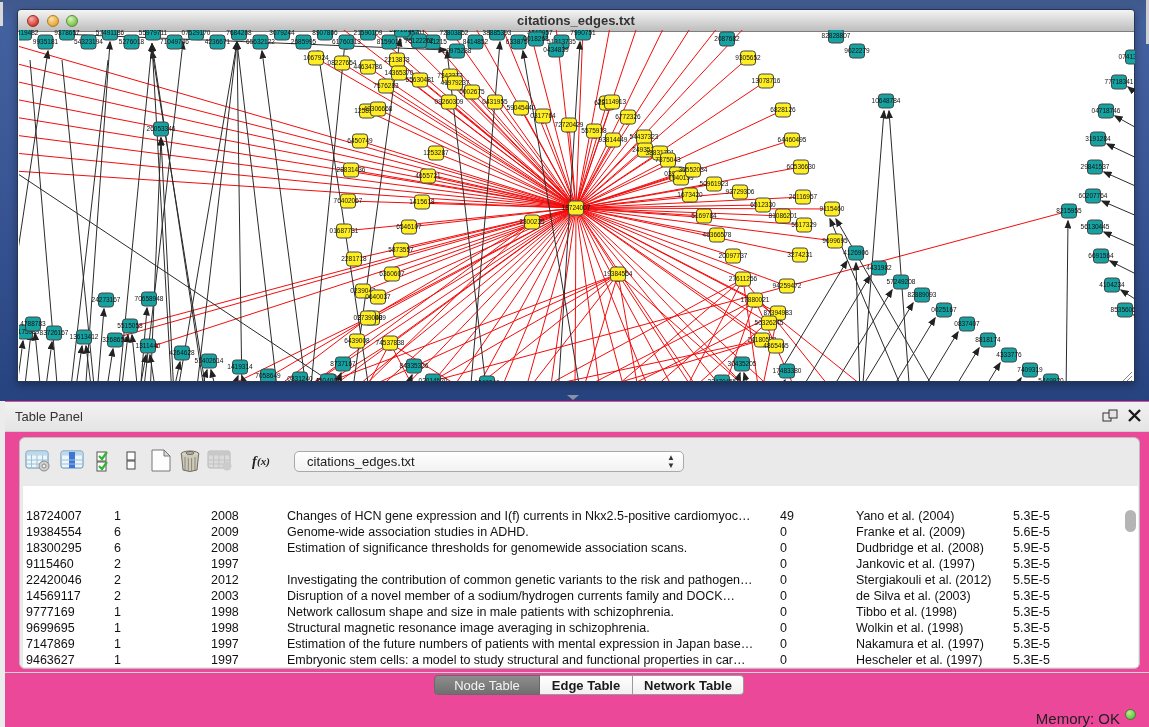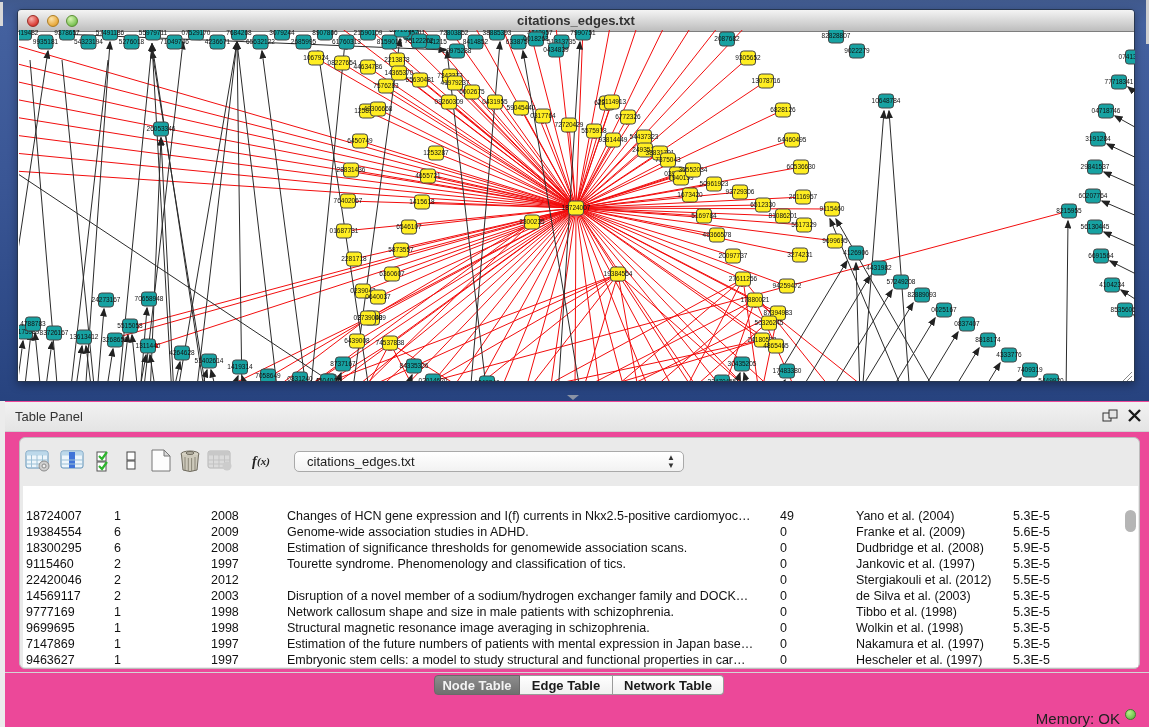--- a/index.html
+++ b/index.html
@@ -19,21 +19,21 @@
 #tbl{position:absolute;left:3px;top:48px;width:1115px;height:181px;background:#fff;overflow:hidden}
 #thead{position:absolute;left:0;top:0;height:22px;width:1115px;background:#fff}
 #thead div{position:absolute;top:0;height:21px;background:#bfdee9;border:1px solid #98b4be;border-left:none;text-align:center;font-size:12.5px;color:#111;line-height:21px}
 .tr{position:absolute;left:0;width:1115px;height:16px;font-size:12.5px;color:#111;white-space:nowrap}
 .tr div{position:absolute;top:0;height:16px;line-height:16px;overflow:hidden}
 .c0{left:3px;width:80px}.c1{left:91px;width:90px}.c2{left:188px;width:70px}.c3{left:264px;width:485px}.c4{left:757px;width:68px}.c5{left:833px;width:150px}.c6{left:990px;width:95px}
 #sb{position:absolute;right:2px;top:24px;width:11px;height:155px}
 #sbt{position:absolute;left:0;top:0;width:11px;height:22px;border-radius:6px;background:#b5b5b5}
 #tabs{position:absolute;left:429px;top:274px;height:20px;font-size:13px;font-weight:bold}
 .tab{float:left;height:20px;line-height:20px;text-align:center;border:1px solid #9a9a9a;background:linear-gradient(180deg,#fff,#f0f0f0);color:#1a1a1a}
-#tab1{width:86px;border-radius:4px 0 0 4px;background:linear-gradient(180deg,#8d8d8d,#6f6f6f);color:#f4f4f4;border-color:#6a6a6a;font-weight:bold}
+#tab1{width:106px;border-radius:4px 0 0 4px;background:linear-gradient(180deg,#8d8d8d,#6f6f6f);color:#f4f4f4;border-color:#6a6a6a;font-weight:normal}
 #tab2{width:93px;border-left:none}
 #tab3{width:111px;border-left:none;border-radius:0 4px 4px 0}
 #status{position:absolute;right:34px;top:309px;font-size:15px;color:#222}
 #memdot{position:absolute;right:18px;top:308px;width:11px;height:11px;border-radius:50%;background:radial-gradient(circle at 35% 30%,#b8f08a,#4fae33);border:1px solid #3c7d2a}
 #notch{position:absolute;left:567px;top:395px;width:0;height:0;border-left:6px solid transparent;border-right:6px solid transparent;border-top:5px solid #8a93a5}
 </style></head>
 <body>
 <div id="stage">
 <div id="bluebg"></div>
 <div style="position:absolute;left:0;top:2px;width:3px;height:24px;background:#d8d8d8"></div>
@@ -703,38 +703,38 @@
               <div class="c2">2008</div>
               <div class="c3">Estimation of significance thresholds for genomewide association scans.</div>
               <div class="c4">0</div>
               <div class="c5">Dudbridge et al. (2008)</div>
               <div class="c6">5.9E-5</div>
             </div>
 <div class="tr" style="top:48px">
               <div class="c0">9115460</div>
               <div class="c1">2</div>
               <div class="c2">1997</div>
-              <div class="c3">Tourette syndrome. Phenomenology and classification of tics.</div>
               <div class="c4">0</div>
               <div class="c5">Jankovic et al. (1997)</div>
               <div class="c6">5.3E-5</div>
             </div>
 <div class="tr" style="top:64px">
               <div class="c0">22420046</div>
               <div class="c1">2</div>
               <div class="c2">2012</div>
+              <div class="c3">Investigating the contribution of common genetic variants to the risk and pathogen…</div>
               <div class="c4">0</div>
               <div class="c5">Stergiakouli et al. (2012)</div>
               <div class="c6">5.5E-5</div>
             </div>
 <div class="tr" style="top:80px">
               <div class="c0">14569117</div>
               <div class="c1">2</div>
               <div class="c2">2003</div>
-              <div class="c3">Disruption of a novel member of a sodium/hydrogen exchanger family and DOCK…</div>
+              <div class="c3">Disruption of a novel member of a sodium/hydrogen currents family and DOCK…</div>
               <div class="c4">0</div>
               <div class="c5">de Silva et al. (2003)</div>
               <div class="c6">5.3E-5</div>
             </div>
 <div class="tr" style="top:96px">
               <div class="c0">9777169</div>
               <div class="c1">1</div>
               <div class="c2">1998</div>
               <div class="c3">Network callosum shape and size in male patients with schizophrenia.</div>
               <div class="c4">0</div>

